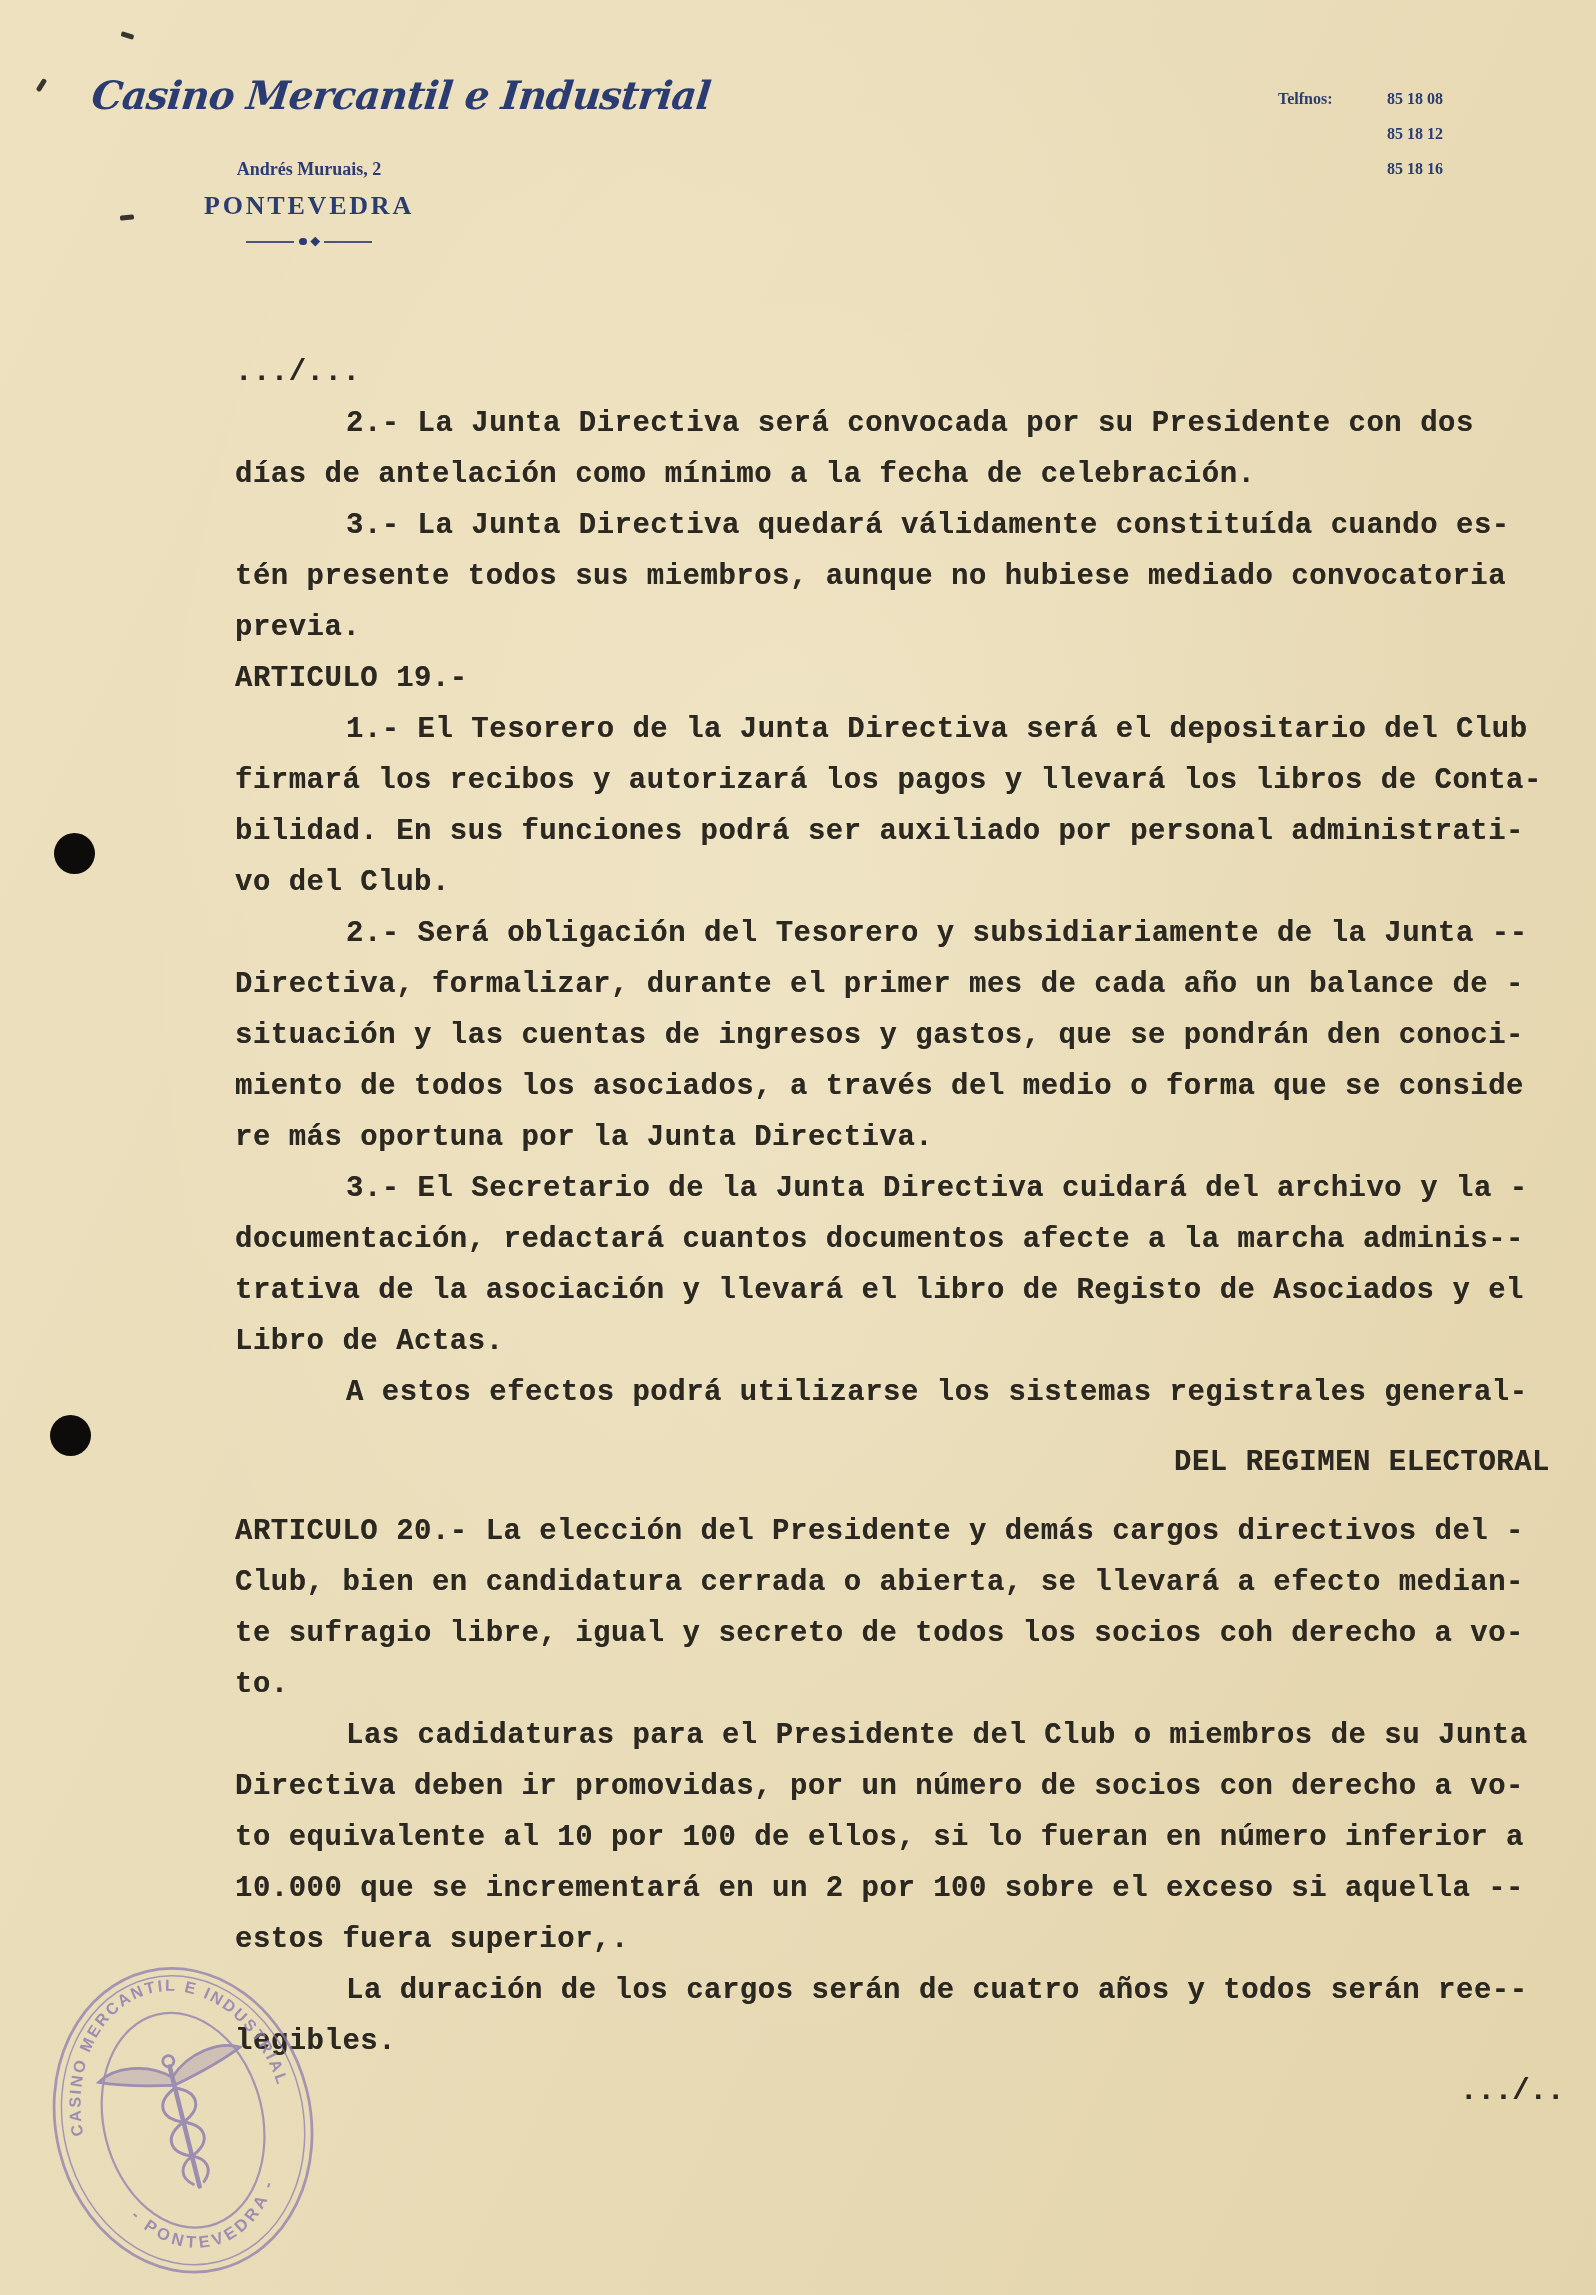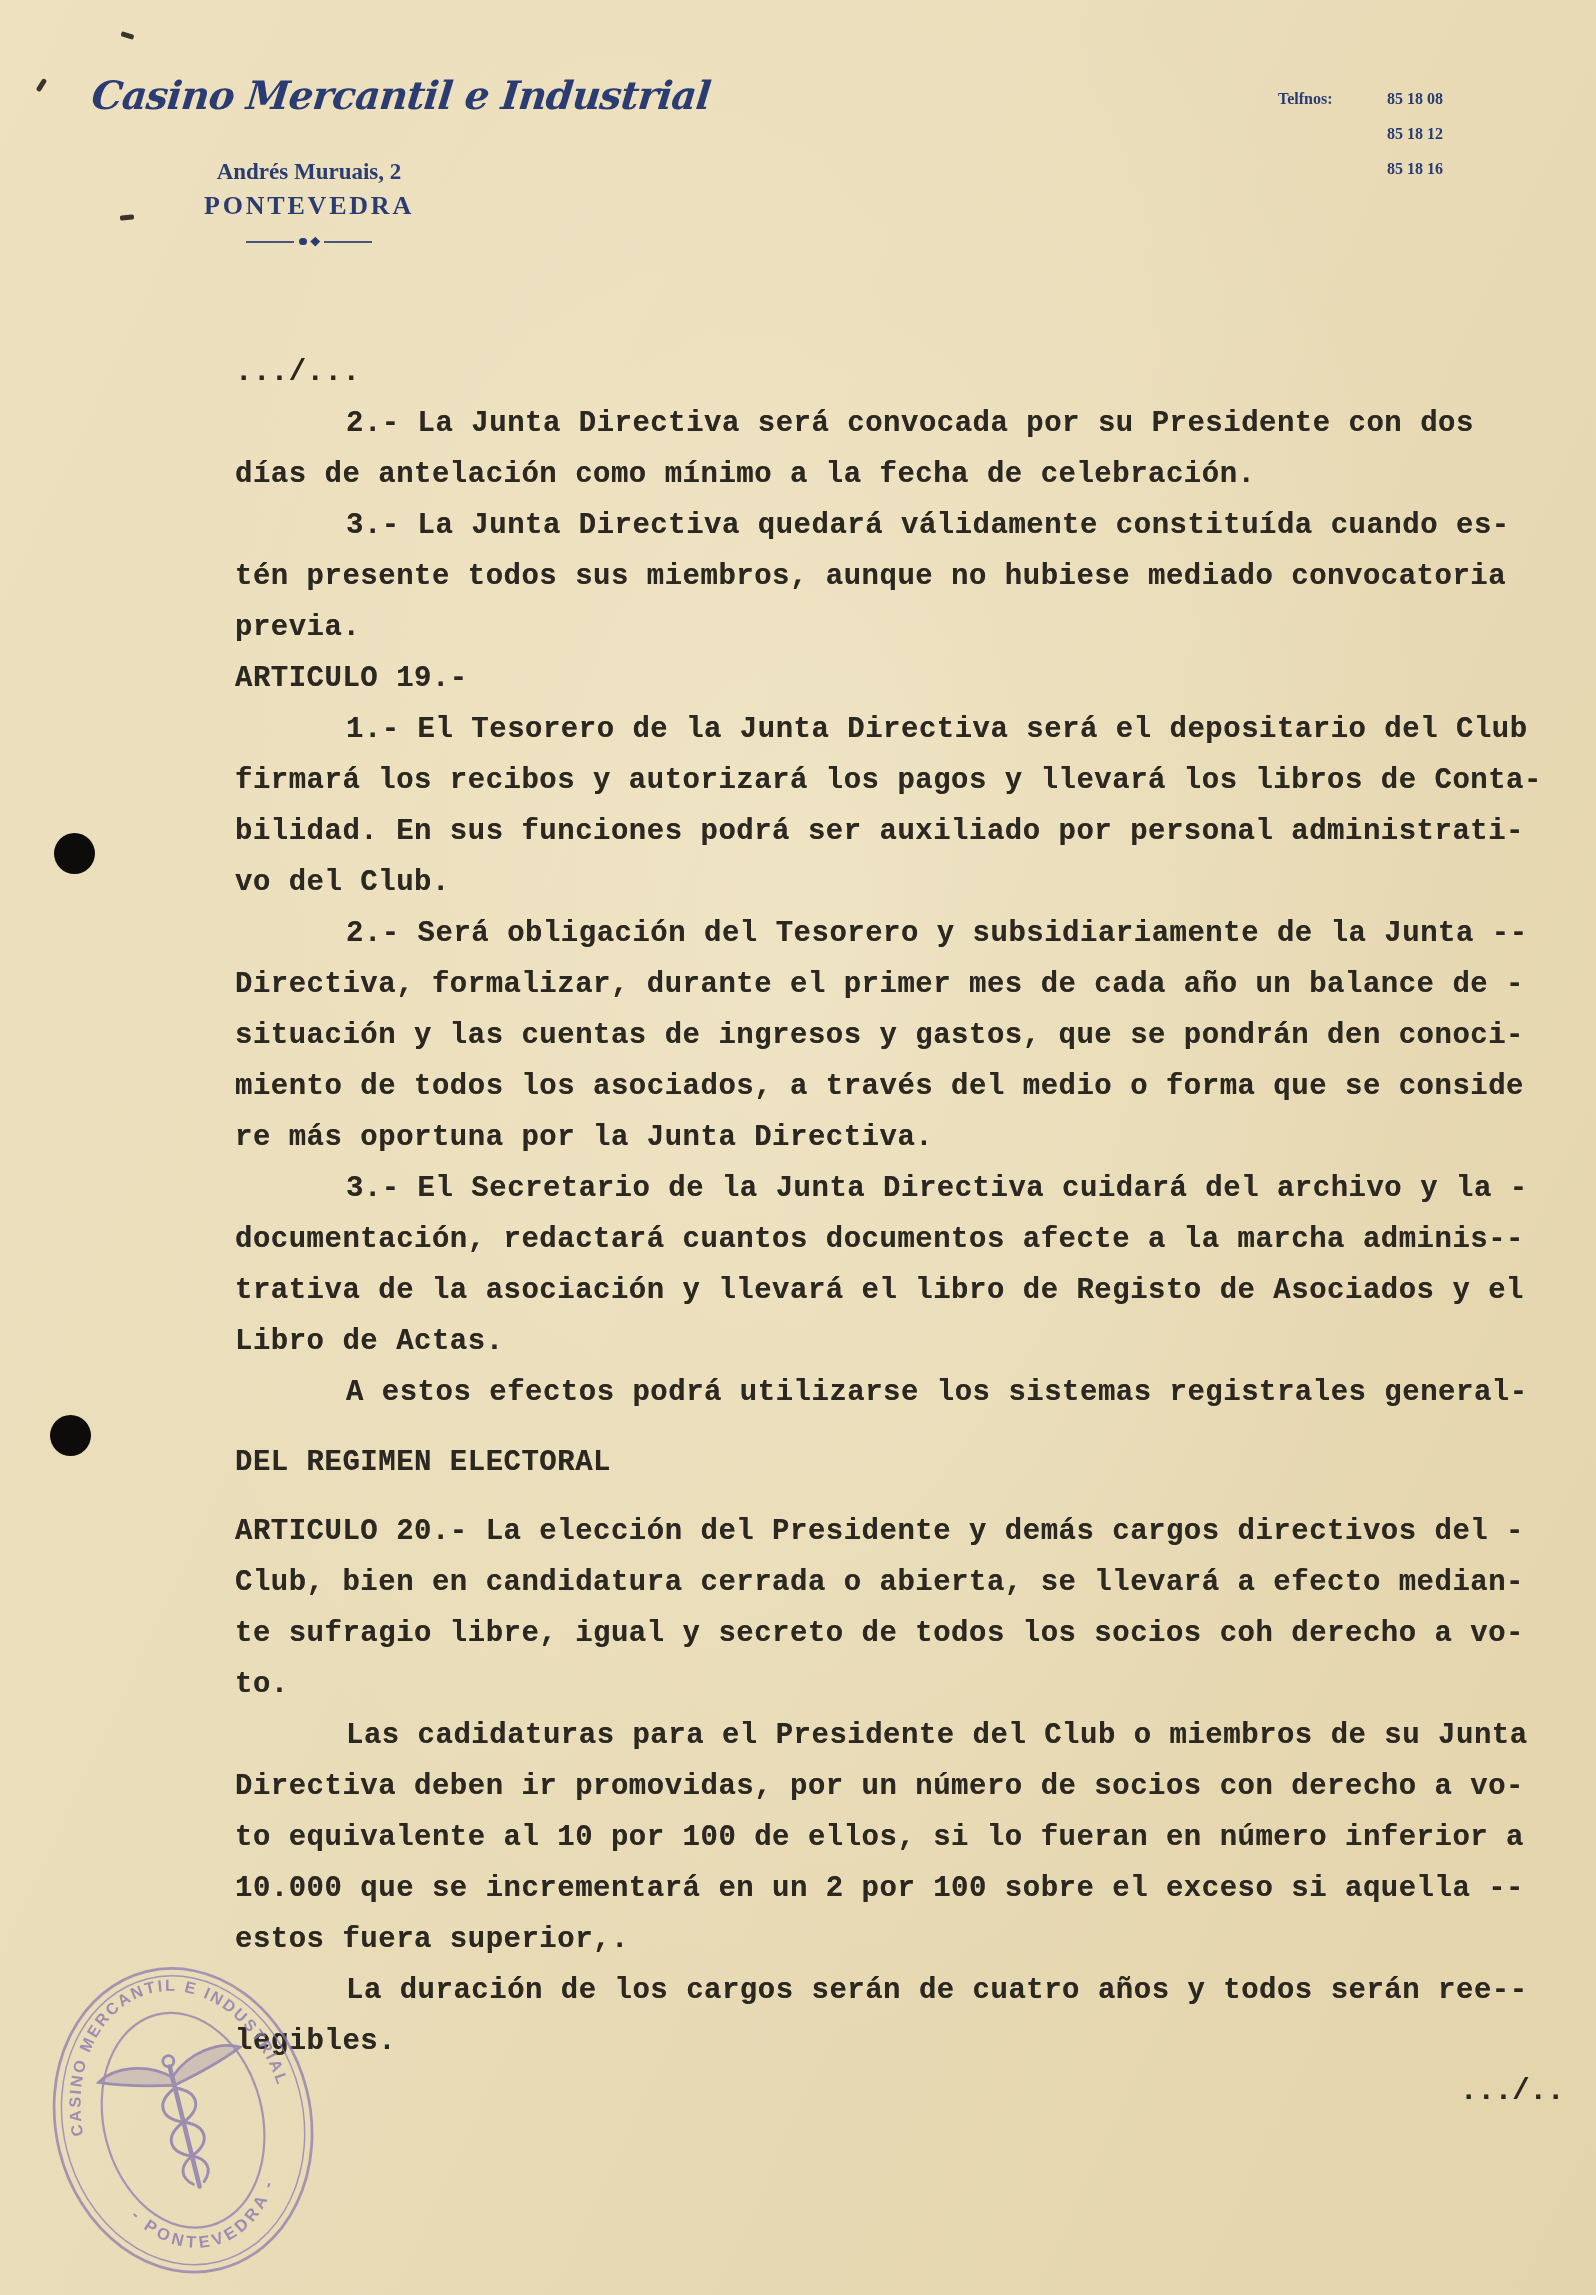--- a/index.html
+++ b/index.html
@@ -15,21 +15,21 @@
   }
   
   .lh-title{
     position:absolute; left:92px; top:72px; width:480px;
     font-family:"DejaVu Serif", serif; font-style:italic; font-weight:700;
     font-size:39px; letter-spacing:-0.9px; color:var(--navy);
     transform:skewX(-6deg); text-align:center; white-space:nowrap;
   }
   .lh-address{
     position:absolute; left:92px; top:159px; width:434px; text-align:center;
-    font-family:"Liberation Serif", serif; font-weight:700; font-size:23px; color:var(--navy);
+    font-family:"Liberation Serif", serif; font-weight:700; font-size:18px; color:var(--navy);
   }
   .lh-city{
     position:absolute; left:92px; top:191px; width:434px; text-align:center;
     font-family:"Liberation Serif", serif; font-weight:700; font-size:26px;
     letter-spacing:2.8px; color:var(--navy);
   }
   .lh-rule{
     position:absolute; left:92px; top:238px; width:434px;
     display:flex; align-items:center; justify-content:center; gap:5.5px; color:var(--navy);
   }
@@ -48,21 +48,21 @@
   .doc-body{
     position:absolute; left:235px; top:347px; width:1315px;
     color:var(--ink);
   }
   .line{
     font-family:"Liberation Mono", monospace; font-weight:700;
     font-size:29px; letter-spacing:0.5px; line-height:51px;
     white-space:pre; text-shadow:0 0 0.6px rgba(43,39,33,.55);
   }
   .line.indent{padding-left:111px;}
-  .line.center{text-align:left; white-space:normal;}
+  .line.center{text-align:right; white-space:normal;}
   .line.gap{margin-top:18.5px;}
   .continuation-bottom{
     position:absolute; left:1460px; top:2066px;
     font-family:"Liberation Mono", monospace; font-weight:700;
     font-size:29px; color:var(--ink); line-height:51px; text-shadow:0 0 0.6px rgba(43,39,33,.55);
   }
   
   .punch{position:absolute; width:41px; height:41px; border-radius:50%; background:#0e0c0a;}
   .punch.p1{left:54px; top:833px;}
   .punch.p2{left:50px; top:1415px;}

